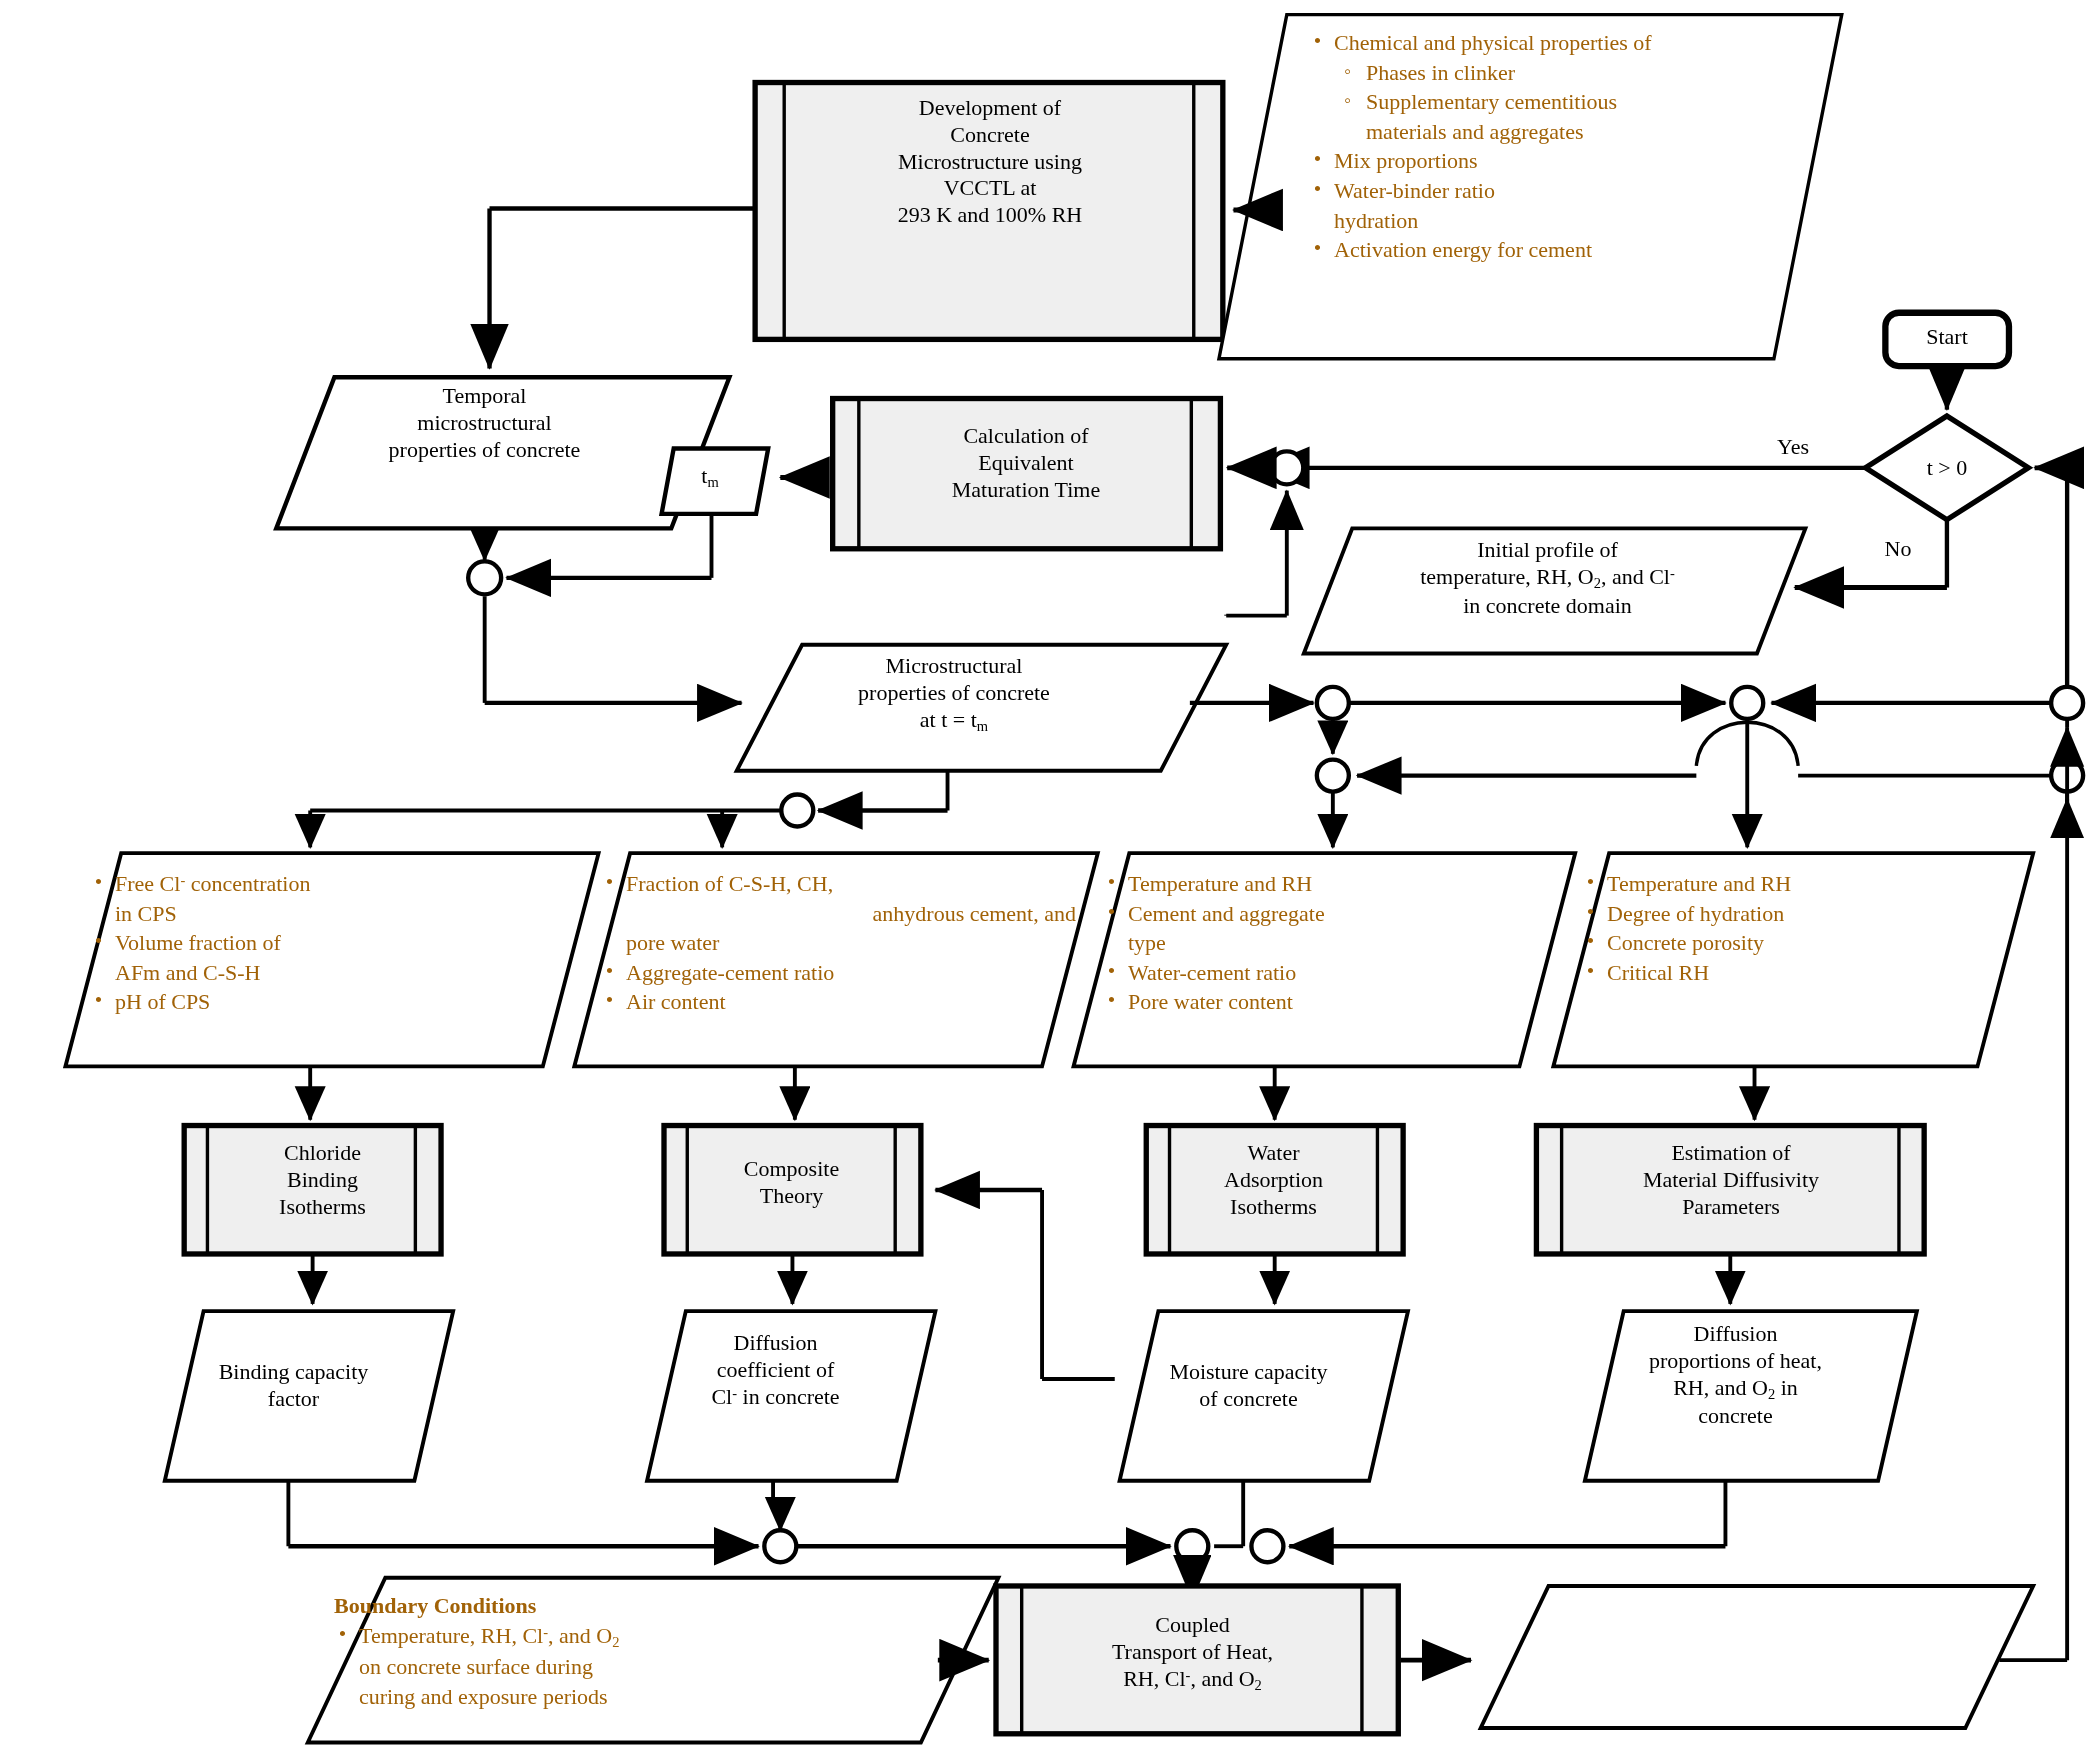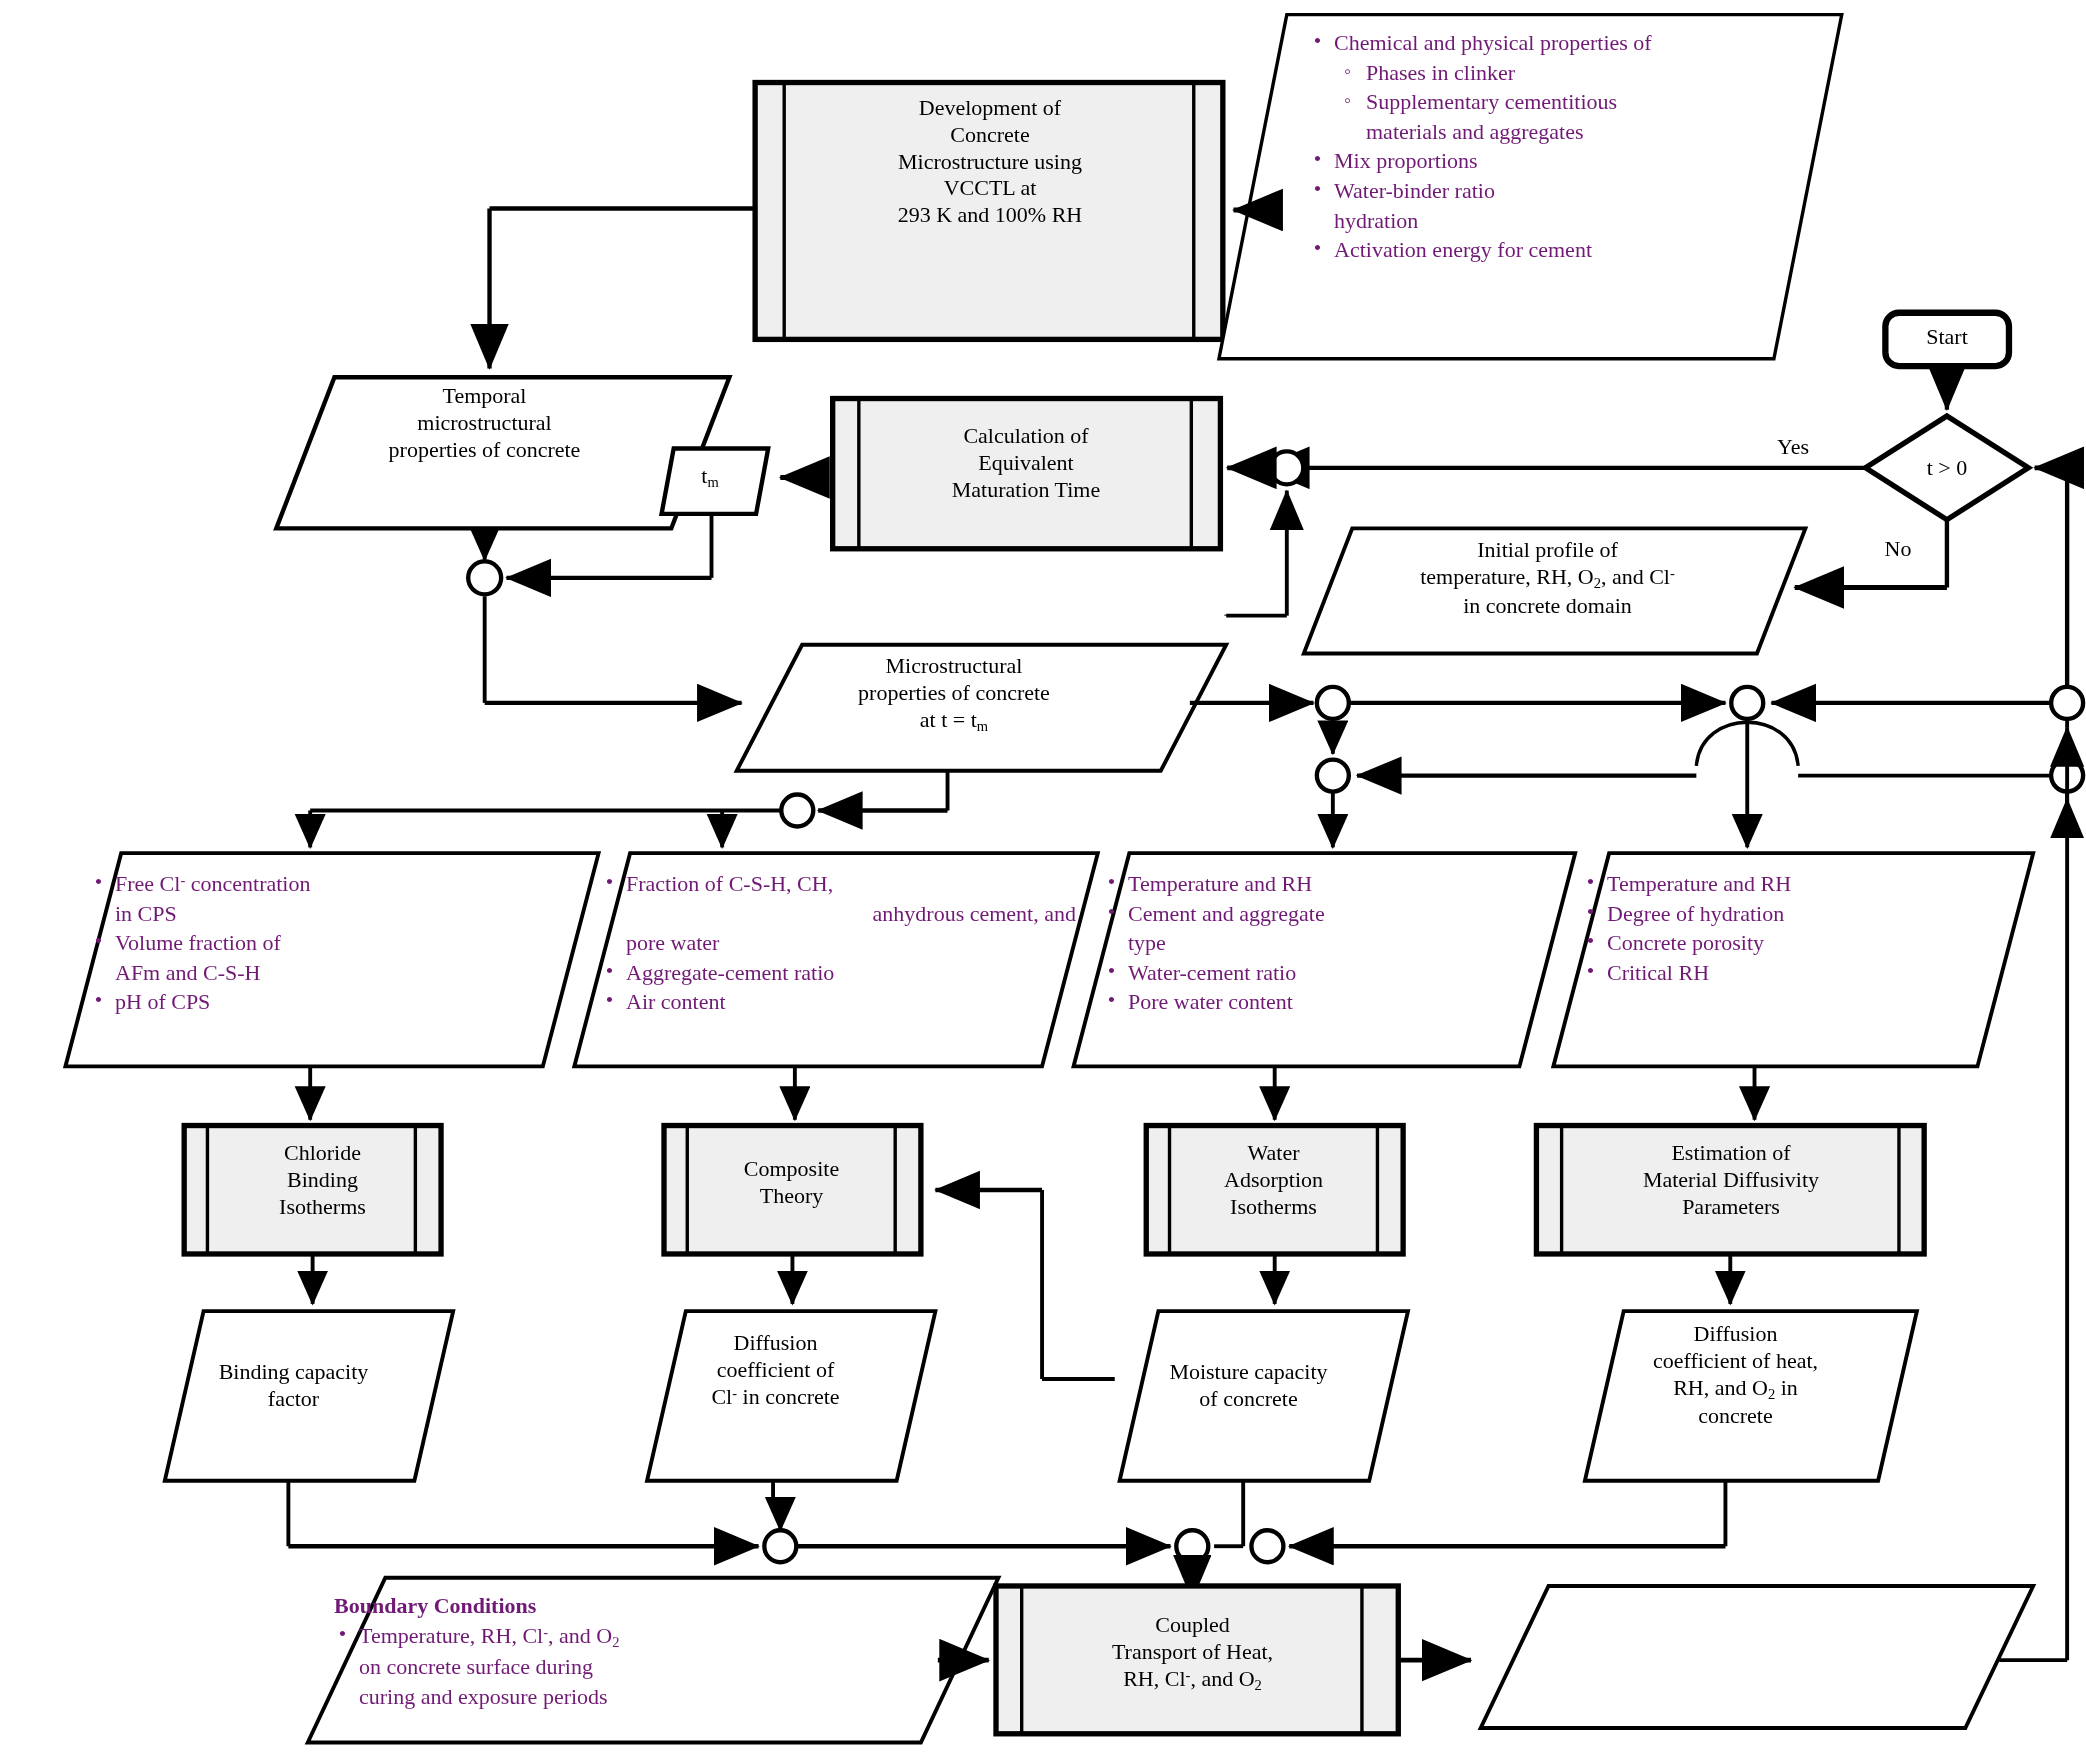--- a/index.html
+++ b/index.html
@@ -2,21 +2,21 @@
 <html style="font-size:7.8px"><head>
 <meta charset="utf-8">
 <style>
   html,body{margin:0;padding:0;background:#fff;}
   #stage{position:relative;width:2087px;height:1763px;background:#fff;
          font-family:"Liberation Serif",serif;}
   svg.layer{position:absolute;left:0;top:0;width:2087px;height:1763px;}
   .lbl{position:absolute;text-align:center;color:#000;
        font-family:"Liberation Serif",serif;line-height:1.22;}
   .f46{font-size:22px;}
-  .bullets{position:absolute;color:#701a75;font-family:"Liberation Serif",serif;
+  .bullets{position:absolute;color:#a16207;font-family:"Liberation Serif",serif;
            font-size:22px;line-height:1.30;text-align:left;}
   .bullets ul{margin:0;padding:0;list-style:none;}
   .bullets li{position:relative;padding-left:25px;margin:0 0 1px 0;}
   .bullets li:before{content:"\2022";position:absolute;left:4.8px;top:-1px;font-size:21.3px;}
   .bullets li.sub{padding-left:57px;}
   .bullets li.sub:before{content:"\25E6";left:35px;font-size:20.4px;}
   .bhead{font-weight:bold;text-align:left;display:block;margin-bottom:1.9px;}
   sub{font-size:0.66em;vertical-align:-0.28em;}
   sup{font-size:0.66em;vertical-align:0.42em;}
 </style>
@@ -369,21 +369,21 @@
     <div>Cl<sup>-</sup> in concrete</div>
   </div>
 
   <div class="lbl f46" data-name="node-moisture-capacity-label" style="left:1120px;top:1359px;width:257px;">
     <div>Moisture capacity</div>
     <div>of concrete</div>
   </div>
 
   <div class="lbl f46" data-name="node-diff-coeff-heat-label" style="left:1590px;top:1321px;width:291px;">
     <div>Diffusion</div>
-    <div>coefficient of heat,</div>
+    <div>proportions of heat,</div>
     <div>RH, and O<sub>2</sub> in</div>
     <div>concrete</div>
   </div>
 
   <div class="bullets" data-name="node-boundary-conditions-list" style="left:334px;top:1592px;width:586px;">
     <span class="bhead" data-name="boundary-conditions-heading">Boundary Conditions</span>
     <ul>
       <li data-name="list-item">Temperature, RH, Cl<sup>-</sup>, and O<sub>2</sub></li>
       <li style="padding-left:25px;" data-name="list-item-continuation">
           <span style="display:block;">on concrete surface during</span>

